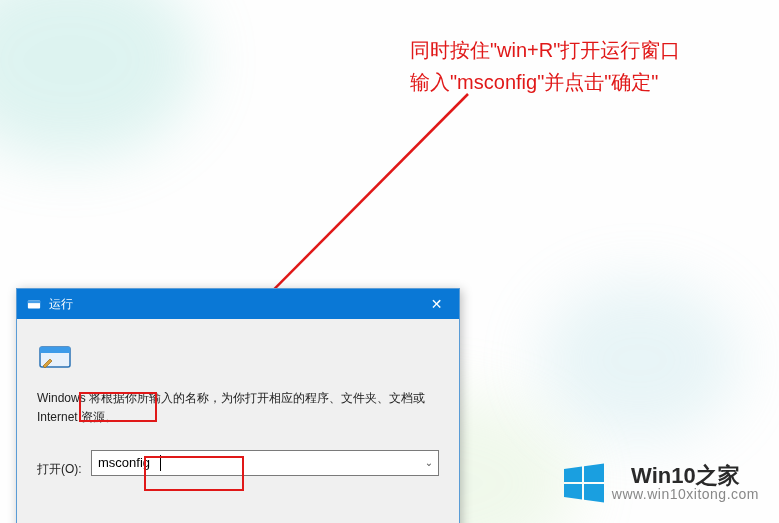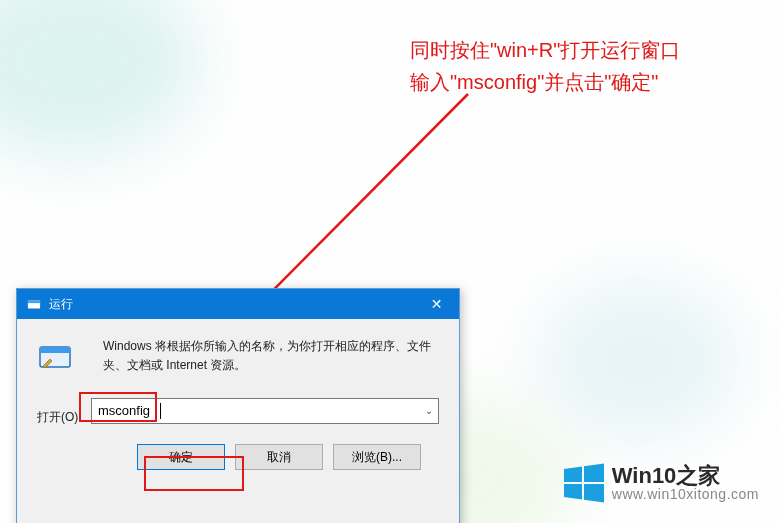--- a/index.html
+++ b/index.html
@@ -44,21 +44,21 @@
   .titlebar .title-icon { width:14px; height:14px; margin-right:8px; }
   .titlebar .spacer { flex: 1; }
   .titlebar .close {
     width: 45px; height: 30px;
     display: flex; align-items: center; justify-content: center;
     font-size: 14px;
     cursor: pointer;
   }
 
   .dlg-body { padding: 18px 20px 0 20px; }
-  .dlg-row1 { display: flex; gap: 30px; }
+  .dlg-row1 { display: flex; gap: 14px; flex-direction: column; }
   .run-icon { flex-shrink: 0; margin-top: 2px; }
   .desc { font-size: 12px; color: #222; line-height: 1.6; }
 
   .dlg-row2 { display: flex; align-items: center; margin-top: 20px; gap: 6px; }
   .open-label { font-size: 12px; color: #222; width: 48px; margin-top: 14px; }
   .combo {
     flex: 1;
     height: 26px;
     border: 1px solid #7a7a7a;
     background: #fff;
@@ -115,21 +115,21 @@
     pointer-events: none;
   }
 
   .watermark {
     position: absolute;
     right: 20px; bottom: 20px;
     display: flex; align-items: center; gap: 8px;
     color: #1a73c7;
   }
   .watermark .win-logo { width: 40px; height: 40px; }
-  .watermark .wm-text { display: flex; flex-direction: column; line-height: 1.05; }
+  .watermark .wm-text { display: flex; flex-direction: column; line-height: 1.05; align-items: center; }
   .watermark .wm-main { font-size: 22px; font-weight: 600; color: #2a2a2a; }
   .watermark .wm-url { font-size: 14px; color: #888; letter-spacing: 0.5px; }
 </style>
 </head>
 <body>
 
 <div class="bg-blob b1"></div>
 <div class="bg-blob b2"></div>
 <div class="bg-blob b3"></div>
 
@@ -169,25 +169,20 @@
       <div class="desc">Windows 将根据你所输入的名称，为你打开相应的程序、文件夹、文档或 Internet 资源。</div>
     </div>
     <div class="dlg-row2">
       <div class="open-label">打开(O):</div>
       <div class="combo">
         <input type="text" spellcheck="false" value="msconfig" style="">
         <span class="text-caret"></span>
         <div class="caret">⌄</div>
       </div>
     </div>
-    <div class="dlg-buttons">
-      <div class="btn default">确定</div>
-      <div class="btn">取消</div>
-      <div class="btn">浏览(B)...</div>
-    </div>
   </div>
 </div>
 
 <div class="redbox-input"></div>
 <div class="redbox-ok"></div>
 
 <div class="watermark">
   <svg class="win-logo" viewBox="0 0 40 40">
     <path d="M0 6 L18 3.5 L18 19 L0 19 Z" fill="#1a9fe0"></path>
     <path d="M20 3.2 L40 0.5 L40 19 L20 19 Z" fill="#1a9fe0"></path>

